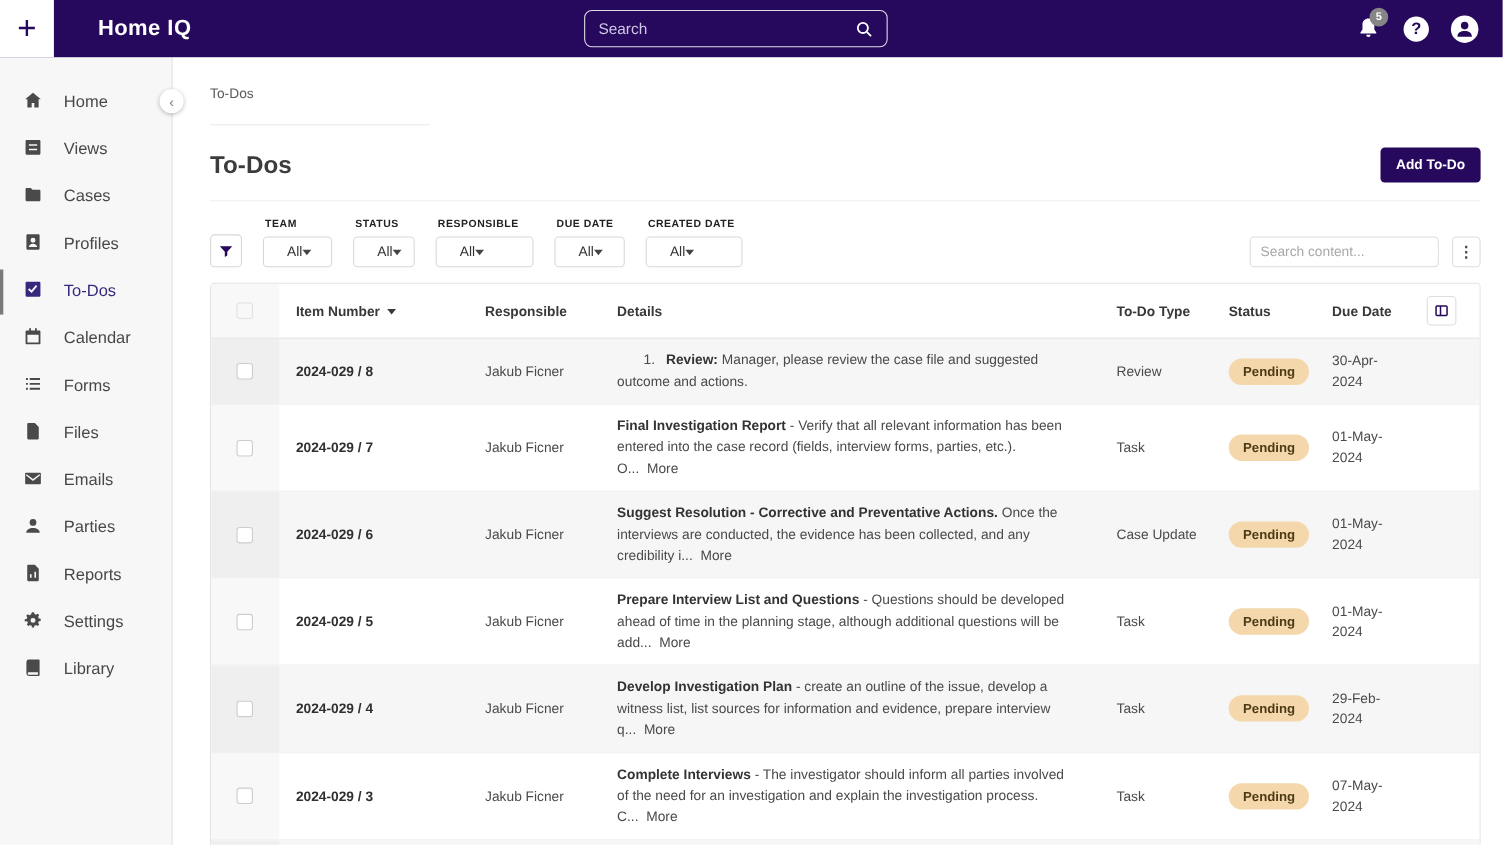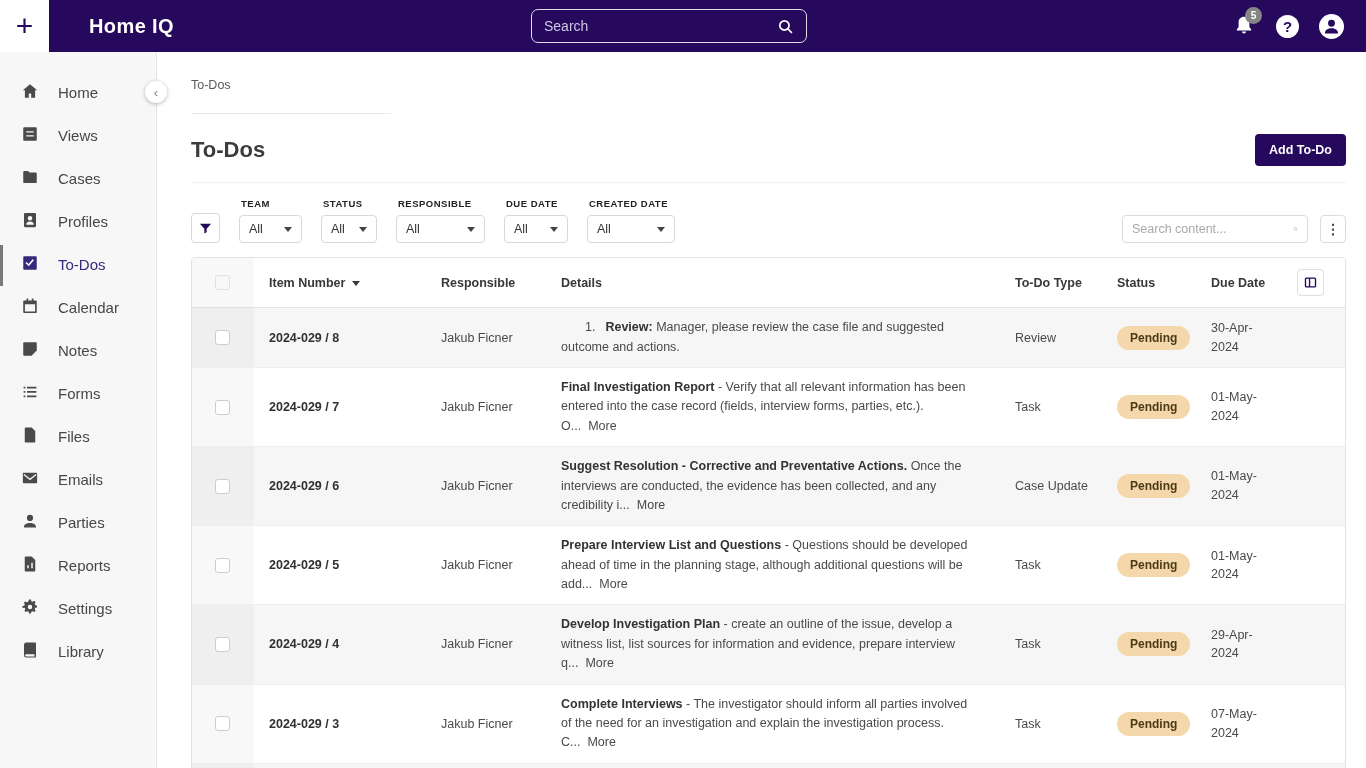--- a/index.html
+++ b/index.html
@@ -61,31 +61,31 @@
 
   
   .filter-row { margin-top:15px; display:flex; align-items:flex-end; gap:19px; }
   .filter-btn { width:29px; height:30px; border:1px solid #d8d8d8; border-radius:4px;
                 background:#fff; display:flex; align-items:center; justify-content:center;
                 cursor:pointer; }
   .filter-groups { display:flex; gap:19px; align-items:flex-end; }
   .filter-label { font-size:9.5px; font-weight:700; letter-spacing:.5px; color:#222;
                   margin:0 0 6px 2px; }
   .filter-select { height:28px; border:1px solid #d8d8d8; border-radius:4px; background:#fff;
-                  display:flex; align-items:center; justify-content:space-between;
-                  padding:0 9px; font-size:12.5px; color:#333; cursor:pointer; }
+                  display:flex; align-items:center; 
+                  padding:0 21px; font-size:12.5px; color:#333; cursor:pointer; }
   .filter-group:nth-child(1) .filter-select { width:63px; }
   .filter-group:nth-child(2) .filter-select { width:56px; }
   .filter-group:nth-child(3) .filter-select { width:89px; }
   .filter-group:nth-child(4) .filter-select { width:64px; }
   .filter-group:nth-child(5) .filter-select { width:88px; }
   .caret-down { width:0; height:0; border-left:4px solid transparent;
                 border-right:4px solid transparent; border-top:5px solid #444; }
   .filter-right { margin-left:auto; display:flex; gap:12px; align-items:flex-end; }
-  .content-search { width:186px; height:28px; border:1px solid #dcdcdc; border-radius:4px;
+  .content-search { width:172px; height:28px; border:1px solid #dcdcdc; border-radius:4px;
                 display:flex; align-items:center; padding:0 9px; background:#fff; }
   .content-search input { flex:1; border:none; outline:none; font-size:12.5px;
                 color:#444; font-family:inherit; }
   .content-search input::placeholder { color:#a9a9a9; }
   .kebab-btn { width:26px; height:28px; border:1px solid #dcdcdc; border-radius:4px;
                 background:#fff; color:#4a4a4a; font-size:14px; font-weight:700;
                 display:flex; align-items:center; justify-content:center; cursor:pointer; }
 
   
   .table { margin-top:14px; border:1px solid #e2e2e2; border-radius:4px; overflow:hidden; }
@@ -195,26 +195,20 @@
     <span class="side-label">To-Dos</span>
   </div>
 
   <div class="side-item">
     <span class="side-icon"><svg viewBox="0 0 24 24">
             <path d="M7.4 2h2.2v2.5h4.8V2h2.2v2.5h3c.8 0 1.4.6 1.4 1.4V20c0 .8-.6 1.4-1.4 1.4H4.4C3.6 21.4 3 20.8 3 20V5.9c0-.8.6-1.4 1.4-1.4h3V2zM5.2 9.7v9.5h13.6V9.7H5.2z" fill-rule="evenodd" clip-rule="evenodd"></path>
           </svg></span>
     <span class="side-label">Calendar</span>
   </div>
 
-  <div class="side-item">
-    <span class="side-icon"><svg viewBox="0 0 24 24">
-            <path d="M4.5 3h15C20.3 3 21 3.7 21 4.5V14l-7 7H4.5C3.7 21 3 20.3 3 19.5v-15C3 3.7 3.7 3 4.5 3z"></path>
-          </svg></span>
-    <span class="side-label">Notes</span>
-  </div>
 
   <div class="side-item">
     <span class="side-icon"><svg viewBox="0 0 24 24">
             <path d="M3.5 5h2.3v2.3H3.5V5zM8 5h12.5v2.3H8V5zM3.5 10.8h2.3v2.3H3.5v-2.3zm4.5 0h12.5v2.3H8v-2.3zM3.5 16.7h2.3V19H3.5v-2.3zm4.5 0h12.5V19H8v-2.3z"></path>
           </svg></span>
     <span class="side-label">Forms</span>
   </div>
 
   <div class="side-item">
     <span class="side-icon"><svg viewBox="0 0 24 24">
@@ -440,21 +434,21 @@
       <div class="cell item-num">2024-029 / 4</div>
       <div class="cell resp">Jakub Ficner</div>
       <div class="cell details">
         <span class="d-bold">Develop Investigation Plan</span><span class="d-text"> - create an outline of the issue, develop a witness list, list sources for information and evidence, prepare interview q...</span><span class="more-link">More</span>
       </div>
       <div class="cell type">Task</div>
       <div class="cell">
         <span class="pill">Pending</span>
       </div>
       <div class="cell">
-        <span class="due-text">29-Apr-2024</span>
+        <span class="due-text">29-Feb-2024</span>
       </div>
       <div class="cell cell-last"></div>
     </div>
 
     <div class="t-row">
       <div class="cell cell-check">
         <span class="checkbox"></span>
       </div>
       <div class="cell item-num">2024-029 / 3</div>
       <div class="cell resp">Jakub Ficner</div>

